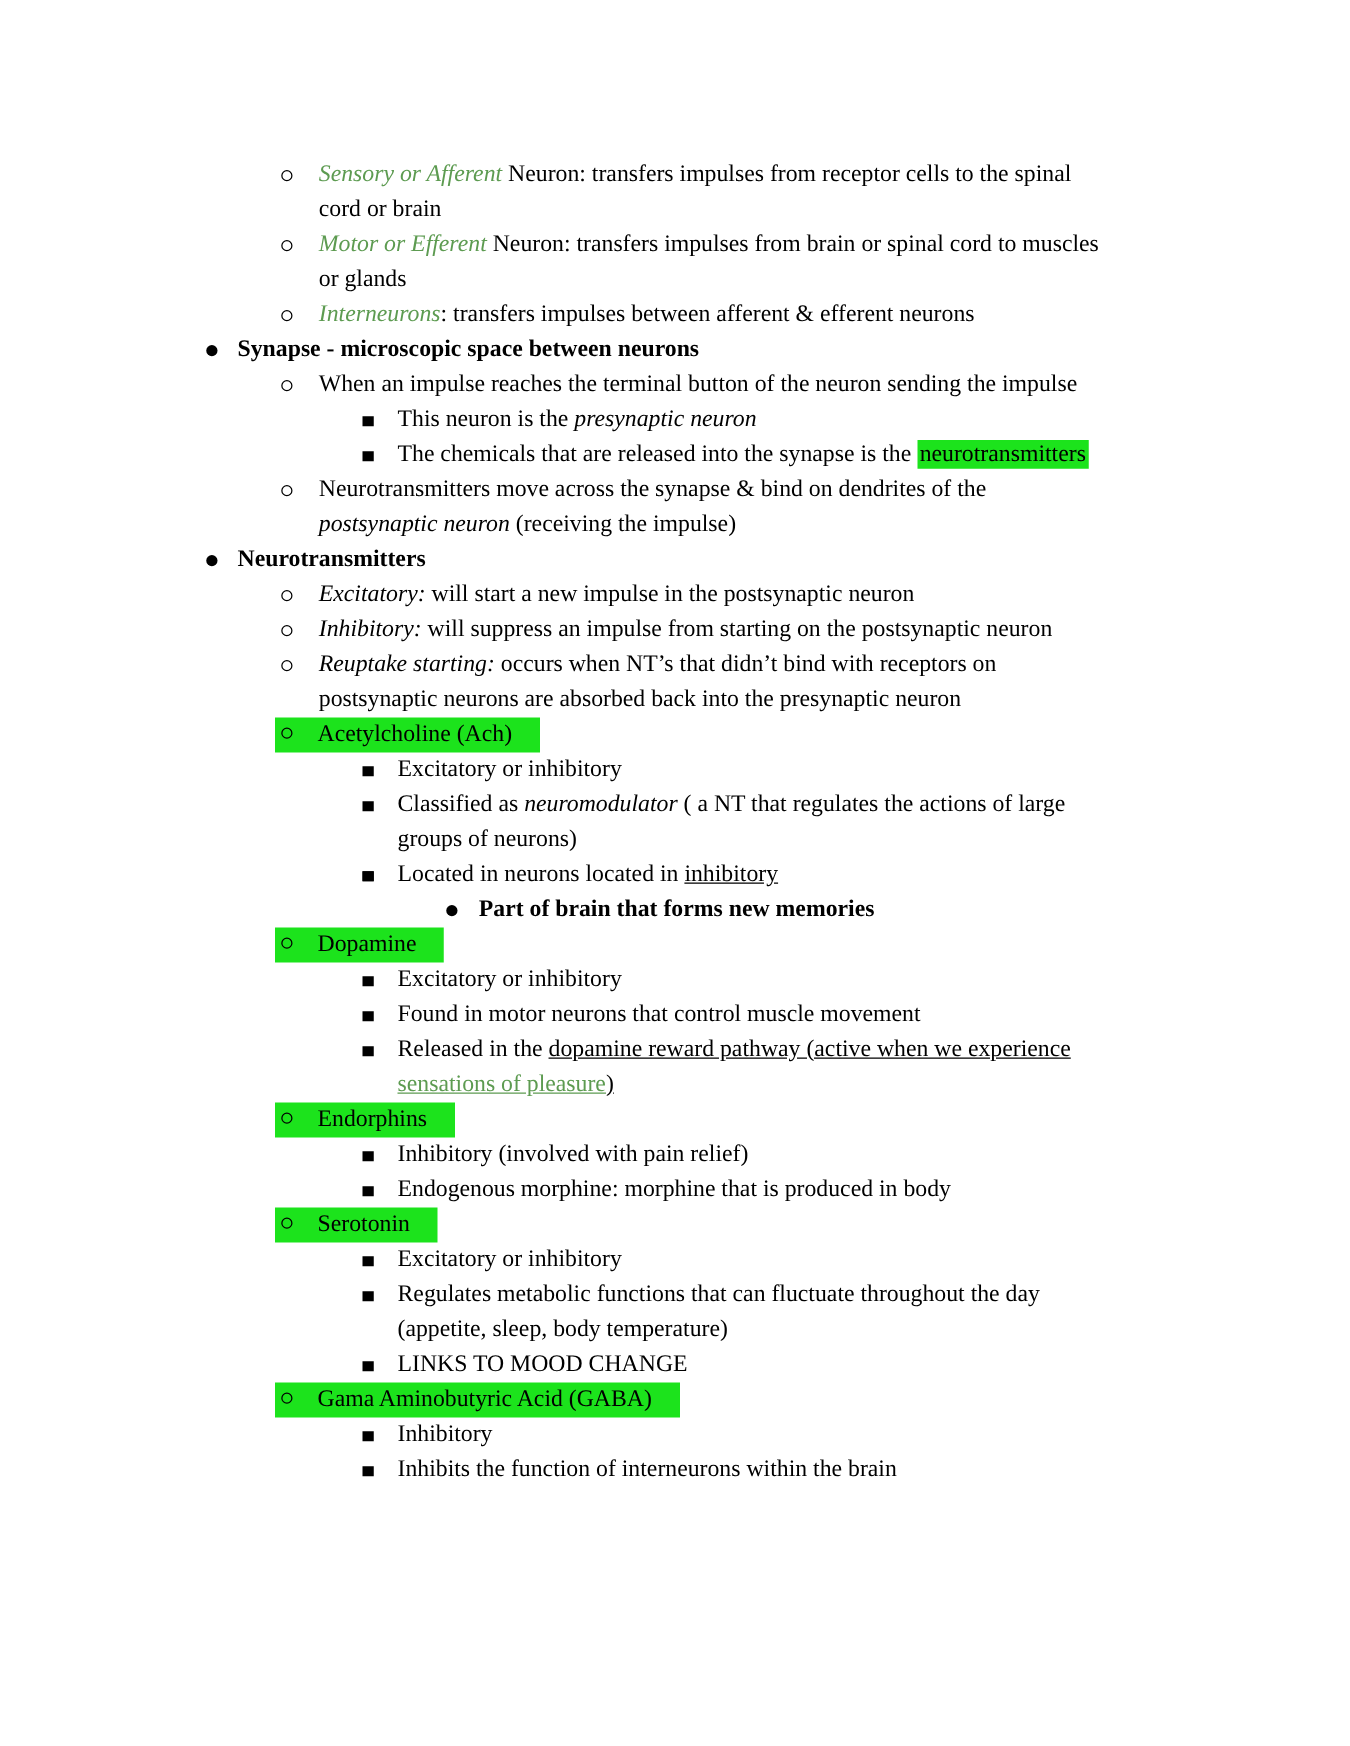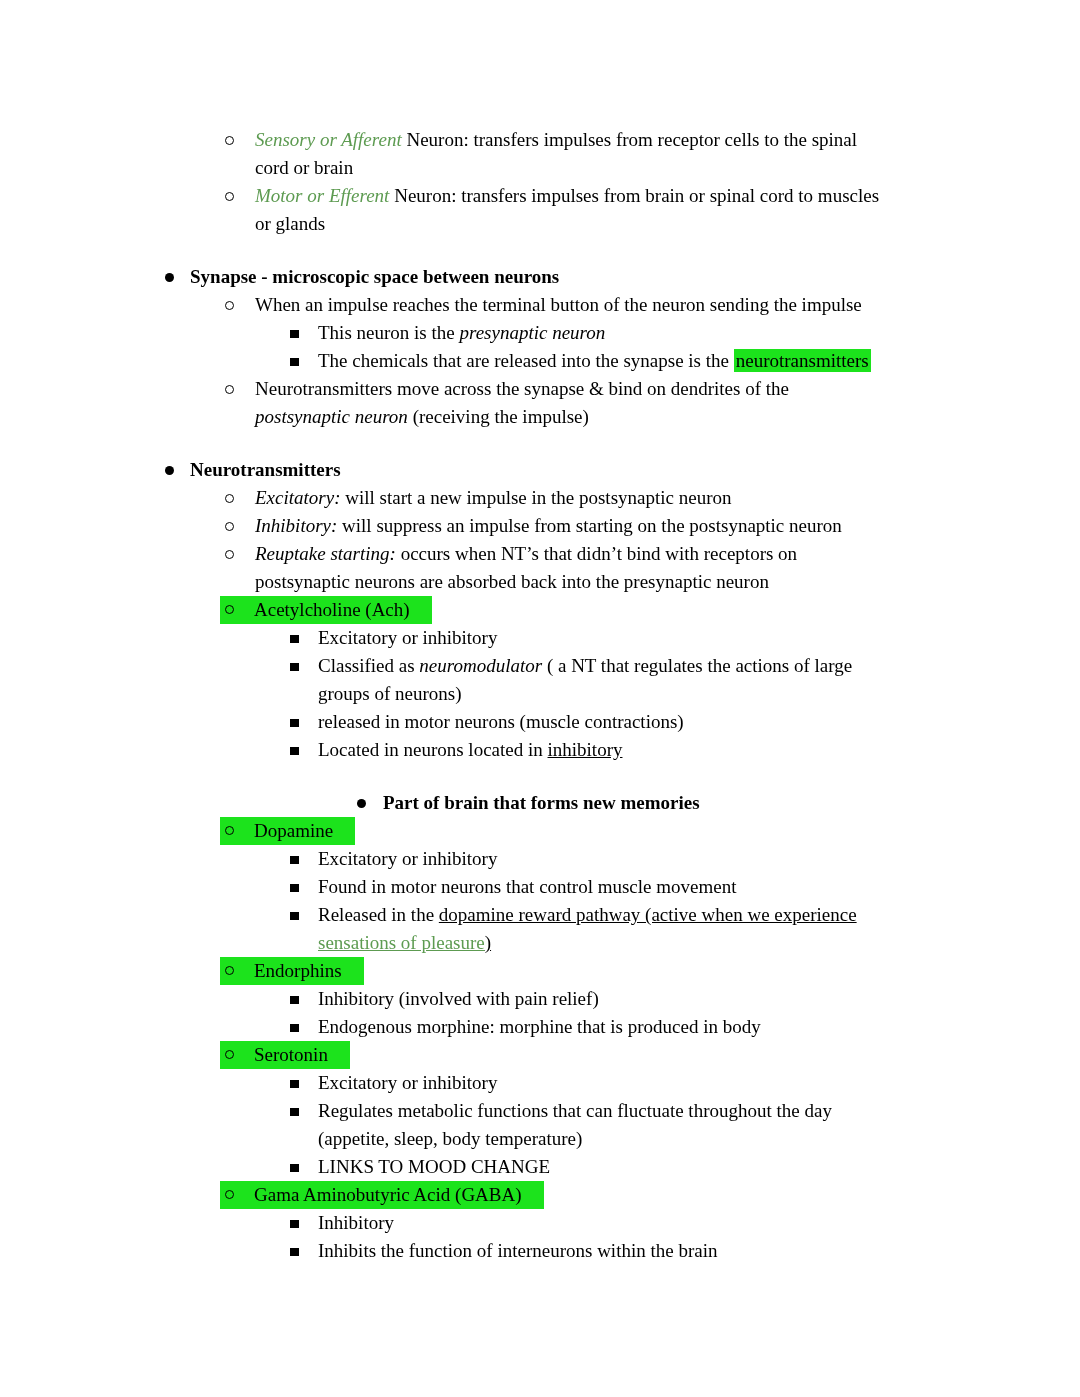--- a/index.html
+++ b/index.html
@@ -32,21 +32,21 @@
   .lvl4 > .bullet { left: 357px; }
   .bullet {
     position: absolute;
     top: 10px;
     width: 9px;
     height: 9px;
   }
   .bullet.disc   { background: #000; border-radius: 50%; }
   .bullet.circle { border: 1.5px solid #000; border-radius: 50%; box-sizing: border-box; }
   .bullet.square { background: #000; width: 8.5px; height: 8.5px; top: 10.5px; }
-  .bold { font-weight: bold; margin-top: 25px; }
+  .bold { font-weight: bold; }
 
   
   .hl-line { padding-left: 220px; }
   .hl-box {
     background: var(--hl, #1ce31c);
     display: inline-block;
     padding: 0 22px 0 5px;
   }
   .hl-box > .bullet {
     position: relative;
@@ -62,33 +62,34 @@
   .s-u  { text-decoration: underline; }
   .s-gu { text-decoration: underline; color: var(--green, #5d9b51); }
   .s-hl { background: var(--hl, #1ce31c); padding: 1px 2px; }
 </style>
 </head>
 <body style="color: rgb(0, 0, 0); background: rgb(255, 255, 255);">
 
 <div class="page">
     <div class="line lvl2"><span class="bullet circle"></span><span class="content"><span class="s-gi">Sensory or Afferent</span><span> Neuron: transfers impulses from receptor cells to the spinal</span><br><span>cord or brain</span></span></div>
     <div class="line lvl2"><span class="bullet circle"></span><span class="content"><span class="s-gi">Motor or Efferent</span><span> Neuron: transfers impulses from brain or spinal cord to muscles</span><br><span>or glands</span></span></div>
+    <div class="line lvl2"><span class="bullet circle"></span><span class="content"><span class="s-gi">Interneurons</span><span>: transfers impulses between afferent &amp; efferent neurons</span></span></div>
     <div class="line lvl1 bold"><span class="bullet disc"></span><span class="content"><span>Synapse - microscopic space between neurons</span></span></div>
     <div class="line lvl2"><span class="bullet circle"></span><span class="content"><span>When an impulse reaches the terminal button of the neuron sending the impulse</span></span></div>
     <div class="line lvl3"><span class="bullet square"></span><span class="content"><span>This neuron is the </span><span class="s-i">presynaptic neuron</span></span></div>
     <div class="line lvl3"><span class="bullet square"></span><span class="content"><span>The chemicals that are released into the synapse is the </span><span class="s-hl">neurotransmitters</span></span></div>
     <div class="line lvl2"><span class="bullet circle"></span><span class="content"><span>Neurotransmitters move across the synapse &amp; bind on dendrites of the</span><br><span class="s-i">postsynaptic neuron</span><span> (receiving the impulse)</span></span></div>
     <div class="line lvl1 bold"><span class="bullet disc"></span><span class="content"><span>Neurotransmitters</span></span></div>
     <div class="line lvl2"><span class="bullet circle"></span><span class="content"><span class="s-i">Excitatory:</span><span> will start a new impulse in the postsynaptic neuron</span></span></div>
     <div class="line lvl2"><span class="bullet circle"></span><span class="content"><span class="s-i">Inhibitory:</span><span> will suppress an impulse from starting on the postsynaptic neuron</span></span></div>
     <div class="line lvl2"><span class="bullet circle"></span><span class="content"><span class="s-i">Reuptake starting:</span><span> occurs when NT’s that didn’t bind with receptors on</span><br><span>postsynaptic neurons are absorbed back into the presynaptic neuron</span></span></div>
     <div class="line lvl2 hl-line"><span class="hl-box"><span class="bullet circle"></span><span class="content"><span>Acetylcholine (Ach)</span></span></span></div>
     <div class="line lvl3"><span class="bullet square"></span><span class="content"><span>Excitatory or inhibitory</span></span></div>
     <div class="line lvl3"><span class="bullet square"></span><span class="content"><span>Classified as </span><span class="s-i">neuromodulator</span><span> ( a NT that regulates the actions of large</span><br><span>groups of neurons)</span></span></div>
-    <div class="line lvl3"><span class="bullet square"></span><span class="content"><span>released in motor neurons (muscle contractions)</span></span></div>
+    <div class="line lvl3"><span class="bullet square"></span></div>
     <div class="line lvl3"><span class="bullet square"></span><span class="content"><span>Located in neurons located in </span><span class="s-u">inhibitory</span></span></div>
     <div class="line lvl4 bold"><span class="bullet disc"></span><span class="content"><span>Part of brain that forms new memories</span></span></div>
     <div class="line lvl2 hl-line"><span class="hl-box"><span class="bullet circle"></span><span class="content"><span>Dopamine</span></span></span></div>
     <div class="line lvl3"><span class="bullet square"></span><span class="content"><span>Excitatory or inhibitory</span></span></div>
     <div class="line lvl3"><span class="bullet square"></span><span class="content"><span>Found in motor neurons that control muscle movement</span></span></div>
     <div class="line lvl3"><span class="bullet square"></span><span class="content"><span>Released in the </span><span class="s-u">dopamine reward pathway (active when we experience</span><br><span class="s-gu">sensations of pleasure</span><span class="s-u">)</span></span></div>
     <div class="line lvl2 hl-line"><span class="hl-box"><span class="bullet circle"></span><span class="content"><span>Endorphins</span></span></span></div>
     <div class="line lvl3"><span class="bullet square"></span><span class="content"><span>Inhibitory (involved with pain relief)</span></span></div>
     <div class="line lvl3"><span class="bullet square"></span><span class="content"><span>Endogenous morphine: morphine that is produced in body</span></span></div>
     <div class="line lvl2 hl-line"><span class="hl-box"><span class="bullet circle"></span><span class="content"><span>Serotonin</span></span></span></div>

